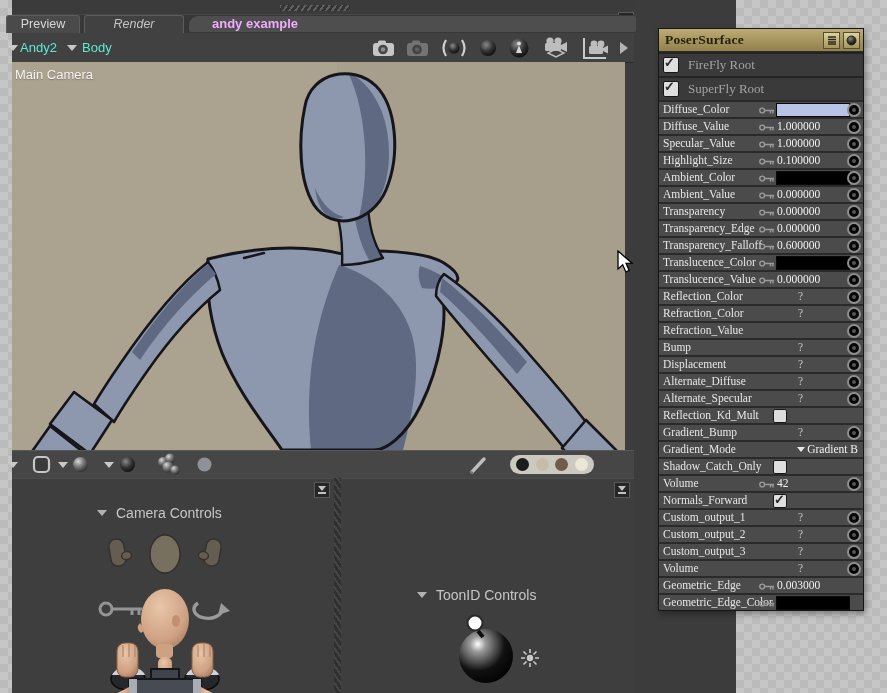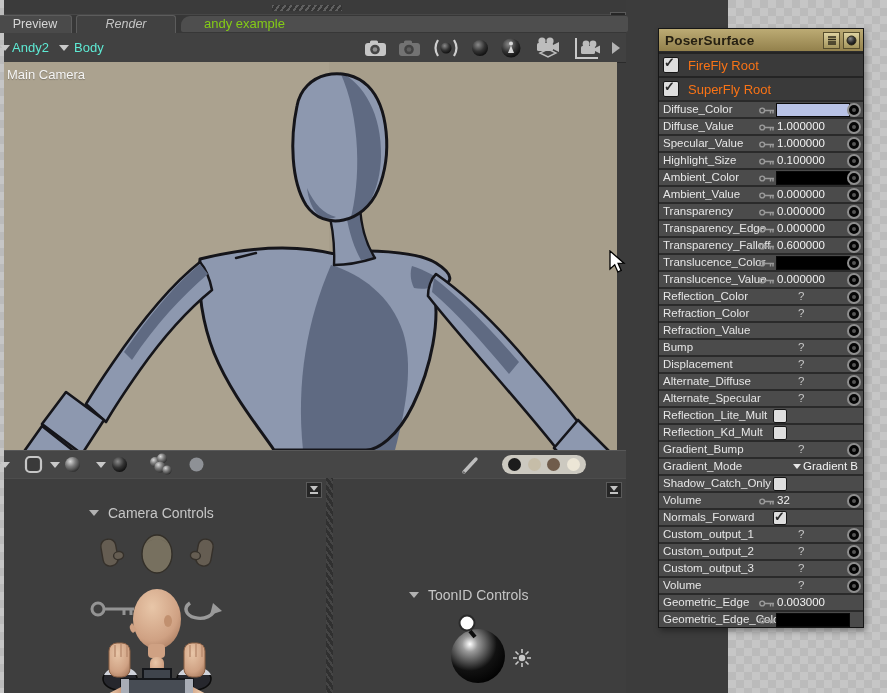--- a/index.html
+++ b/index.html
@@ -7,36 +7,36 @@
     width:887px;height:693px;position:relative;overflow:hidden;
     font-family:"Liberation Sans",sans-serif;
     background-color:#c6c6c6;
     background-image:
       linear-gradient(45deg,#bbbbbb 25%,transparent 25%,transparent 75%,#bbbbbb 75%),
       linear-gradient(45deg,#bbbbbb 25%,transparent 25%,transparent 75%,#bbbbbb 75%);
     background-size:16px 16px;background-position:0 0,8px 8px;
   }
   .abs{position:absolute;}
   
-  .workspace{left:4px;top:0;width:724px;height:693px;background:#3c3c3c;}
+  .workspace{left:12px;top:0;width:724px;height:693px;background:#3c3c3c;}
   .top-strip{left:0;top:0;width:622px;height:14px;background:#3b3b3b;border-bottom:1px solid #474747;}
   .grip-h{left:268px;top:5px;width:70px;height:6px;
     background:repeating-linear-gradient(125deg,#5f5f5f 0 2px,#343434 2px 5px);}
   .menu-btn{width:14px;height:14px;background:#262626;border:1px solid #5a5a5a;
     display:flex;flex-direction:column;align-items:center;justify-content:center;gap:1px;}
   .menu-btn .tri{width:0;height:0;border-left:4px solid transparent;border-right:4px solid transparent;border-top:5px solid #c2c2c2;}
   .menu-btn .bar{width:8px;height:1.5px;background:#c2c2c2;}
   .ws-menu{left:606px;top:12px;}
   .tabbar{left:0;top:15px;width:622px;height:18px;background:#373737;}
   .tab{top:0;height:17px;border:1px solid #5c5c5c;border-bottom:none;border-radius:3px 3px 0 0;
     text-align:center;font-size:12.5px;color:#d6d6d6;line-height:16px;}
   .tab-preview{left:-6px;width:72px;background:#4a4a4a;}
   .tab-render{left:72px;width:98px;background:#414141;color:#c4c4c4;font-style:italic;}
   .scene-field{left:177px;top:1px;width:424px;height:16px;background:#4e4e4e;border-radius:9px 2px 2px 2px;
-    color:#84cc16;font-size:13px;line-height:16px;padding-left:23px;}
+    color:#f0abfc;font-size:13px;line-height:16px;padding-left:23px;font-weight:bold;}
   .obj-toolbar{left:0;top:33px;width:622px;height:29px;background:#414141;border-bottom:1px solid #2b2b2b;}
   .dd-tri{width:0;height:0;border-left:5px solid transparent;border-right:5px solid transparent;border-top:6px solid #c9c9c9;display:inline-block;}
   .obj-label{color:#5eead4;font-size:13px;line-height:29px;}
   .vp-icons{left:360px;top:4px;display:flex;gap:10px;align-items:center;height:22px;}
   .vp-icons>*{flex:none;}
   
   .viewport{left:0;top:62px;width:613px;height:388px;background:#a79e8b;overflow:hidden;}
   .vp-left{left:0;top:0;width:325px;height:388px;background:#aba28f;}
   .cam-label{left:3px;top:5px;color:#f4f4f4;font-size:13px;text-shadow:0 1px 1px rgba(0,0,0,.25);}
   
@@ -47,28 +47,28 @@
   .panels{left:0;top:478px;width:622px;height:215px;background:#a16207;}
   .sub-panel{top:0;height:215px;background:#3e3e3e;border-top:1px solid #4d4d4d;}
   .cam-panel{left:0;width:322px;}
   .light-panel{left:329px;width:293px;}
   .v-divider{left:322px;top:0;width:7px;height:215px;
     background:repeating-linear-gradient(55deg,#454545 0 2px,#303030 2px 5px);}
   .panel-title{display:flex;align-items:center;gap:9px;color:#c6c6c6;font-size:14px;cursor:default;}
   .panel-title .dd-tri{border-top-color:#b2b2b2;}
   .pm{top:3px;right:4px;}
   
-  .surface-panel{left:658px;top:28px;width:204px;background:#4b4b4b;border:1px solid #161616;box-shadow:2px 3px 6px rgba(0,0,0,.35);}
+  .surface-panel{left:658px;top:28px;width:204px;background:#4b4b4b;border:1px solid #161616;box-shadow:2px 3px 6px rgba(0,0,0,.35);font-family:Liberation Serif, serif;}
   .sp-header{height:22px;background:linear-gradient(#bcab74,#93814c);display:flex;align-items:center;padding:0 3px 0 6px;border-bottom:1px solid #2c2c2c;}
   .sp-title{flex:1;font-size:13.5px;color:#262012;font-weight:bold;letter-spacing:.2px;}
   .sp-hicon{width:15px;height:15px;margin-left:3px;background:linear-gradient(#ded2a0,#a4955c);border:1px solid #564d2c;
     display:flex;align-items:center;justify-content:center;}
   .root-row{height:22px;background:#3a3a3a;border-top:2px solid #242424;display:flex;align-items:center;gap:9px;padding-left:4px;}
   .root-row .cb{width:14px;height:14px;}
-  .root-label{color:#f97316;font-size:13px;}
+  .root-label{color:#a3a3a3;font-size:13px;}
   .cb{background:#dedede;border:1px solid #161616;border-radius:2px;position:relative;}
   .cb.checked::after{content:"✓";position:absolute;left:0px;top:-3px;font-size:13px;color:#2a2a2a;font-weight:bold;}
   .srow{height:15px;border-top:2px solid #2a2a2a;position:relative;background:#4b4b4b;}
   .rlabel{position:absolute;left:4px;top:1px;font-size:11.5px;color:#e6e6e6;white-space:nowrap;}
   .rkey{position:absolute;left:100px;top:4px;}
   .rvalue{position:absolute;left:118px;top:1px;font-size:11.5px;color:#f2f2f2;}
   .rswatch{position:absolute;left:117px;top:1px;width:72px;height:12px;border:1px solid #0a0a0a;}
   .rq{position:absolute;left:139px;top:1px;font-size:11.5px;color:#c9c9c9;}
   .rcb{position:absolute;left:114px;top:1px;width:12px;height:12px;}
   .rdrop{position:absolute;right:5px;top:1px;font-size:11.5px;color:#f2f2f2;display:flex;align-items:center;gap:2px;}
@@ -508,26 +508,20 @@
     <span class="rconn"></span>
   </div>
       <div class="srow">
     <span class="rlabel">Alternate_Specular</span>
 
     <span class="rq">?</span>
 
     <span class="rconn"></span>
   </div>
       <div class="srow">
-    <span class="rlabel">Reflection_Lite_Mult</span>
-
-    <span class="rcb cb"></span>
-
-  </div>
-      <div class="srow">
     <span class="rlabel">Reflection_Kd_Mult</span>
 
     <span class="rcb cb"></span>
 
   </div>
       <div class="srow">
     <span class="rlabel">Gradient_Bump</span>
 
     <span class="rq">?</span>
 
@@ -547,21 +541,21 @@
 
     <span class="rcb cb"></span>
 
   </div>
       <div class="srow">
     <span class="rlabel">Volume</span>
     <svg class="rkey" width="16" height="9">
       <circle cx="3.2" cy="4.5" r="2.4" fill="none" stroke="#9a9a9a" stroke-width="1.4"></circle>
       <path d="M5.8,4.5 H15 M11.5,4.5 v3 M14,4.5 v3" stroke="#9a9a9a" stroke-width="1.4" fill="none"></path>
     </svg>
-    <span class="rvalue">32</span>
+    <span class="rvalue">42</span>
 
     <span class="rconn"></span>
   </div>
       <div class="srow">
     <span class="rlabel">Normals_Forward</span>
 
     <span class="rcb cb checked"></span>
 
   </div>
       <div class="srow">

